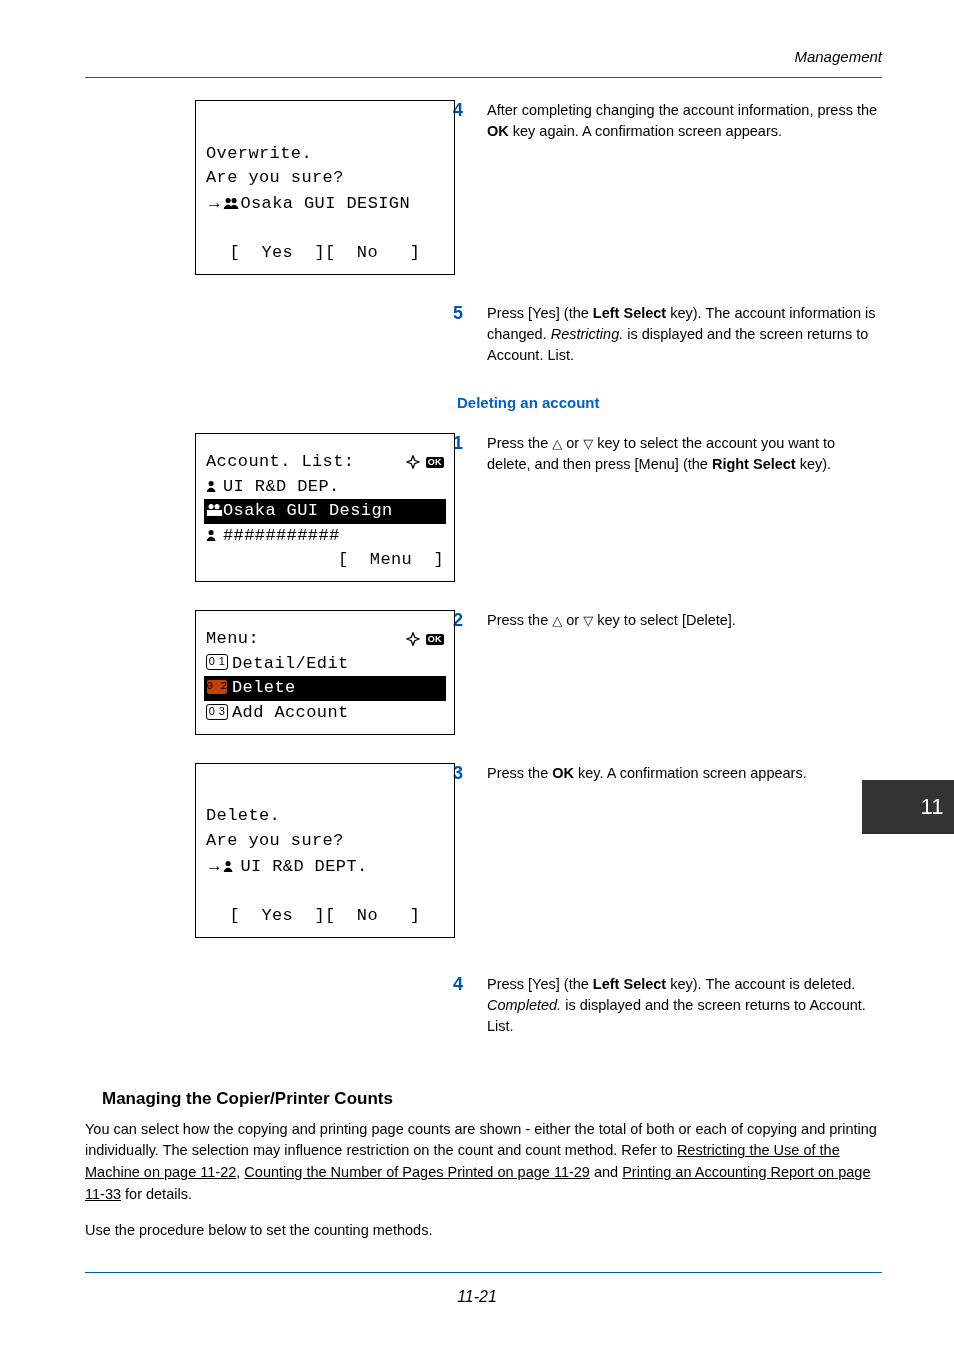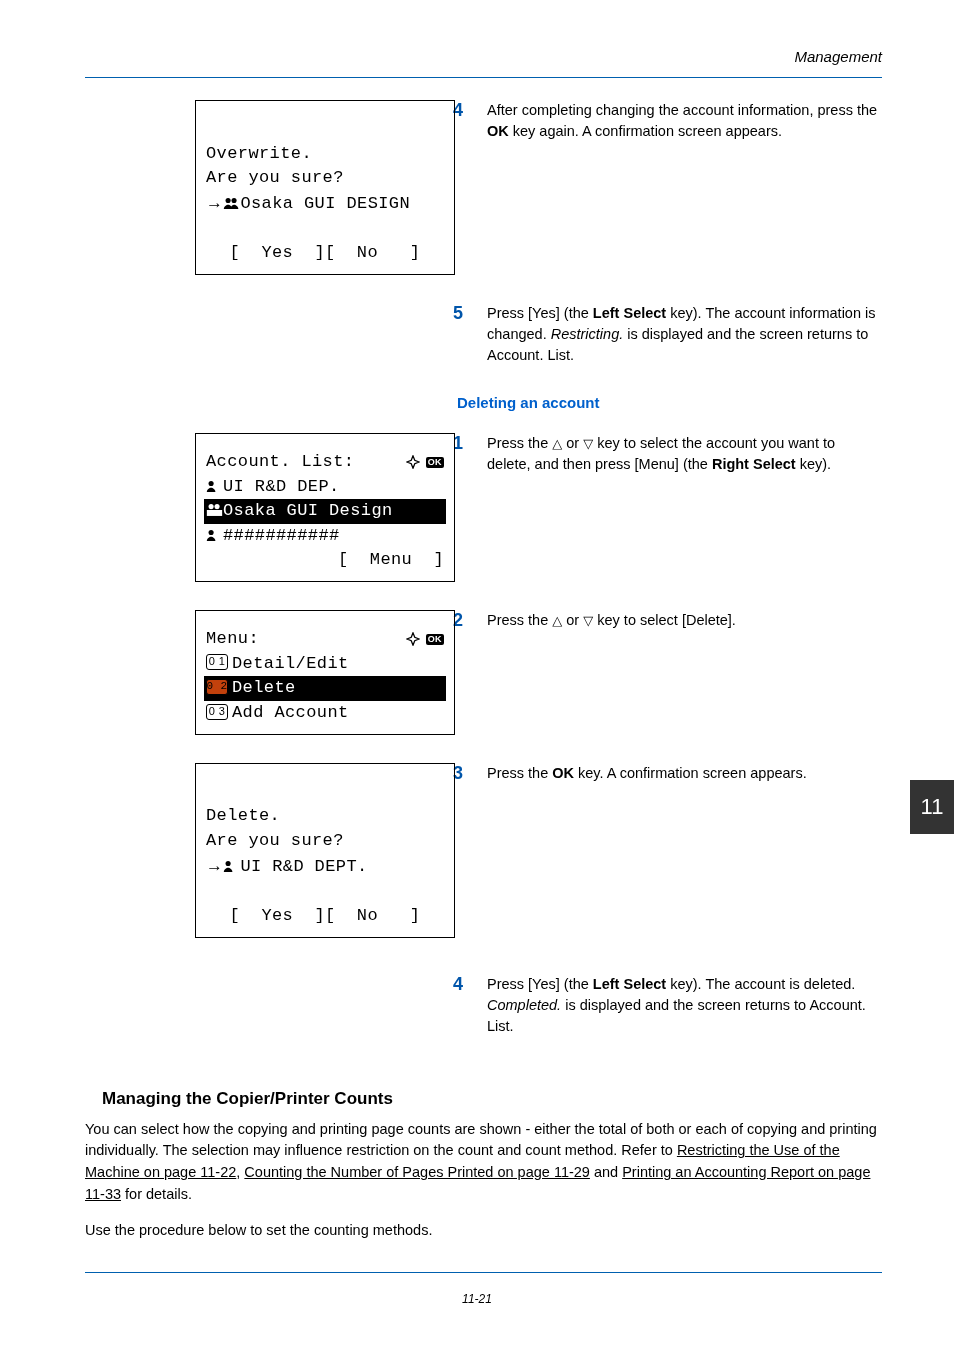--- a/index.html
+++ b/index.html
@@ -90,30 +90,31 @@
   .subhead {
     color:#0060cc; font-weight:bold; font-size:15px; margin: 6px 0 10px 4px;
   }
 
   
   .chtab {
     position:absolute; right:0; top:780px;
     width:44px; height:54px; background:#333; color:#fff;
     display:flex; align-items:center; justify-content:center;
     font-size:22px;
+    padding-left:48px;
   }
 
   h3.sec {
     font-size: 17px; font-weight:bold; margin: 24px 0 10px 17px;
   }
   p.body { line-height:1.5; margin:4px 0 14px 0; }
   .ul { text-decoration: underline; }
 
   .footer {
-    text-align:center; font-style:italic; font-size:12px;
+    text-align:center; font-style:italic; font-size:16px;
     position:absolute; bottom:44px; left:0; right:0;
   }
   .footer-rule {
     border:none; border-top:1.5px solid #0060af;
     position:absolute; bottom:70px; left:85px; right:72px;
   }
 
   
   .diamond { width:14px; height:14px; }
   .okicon {

